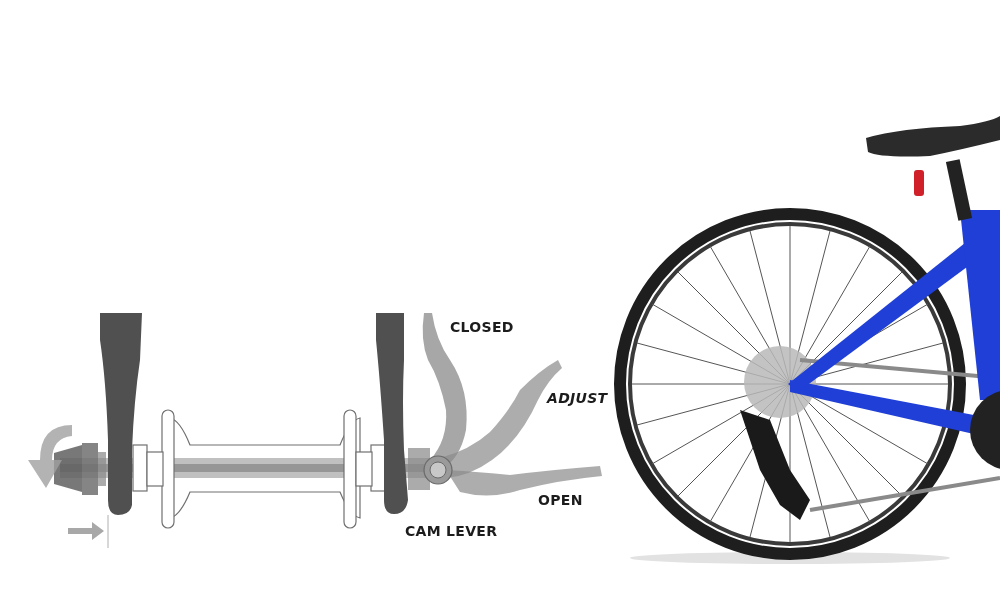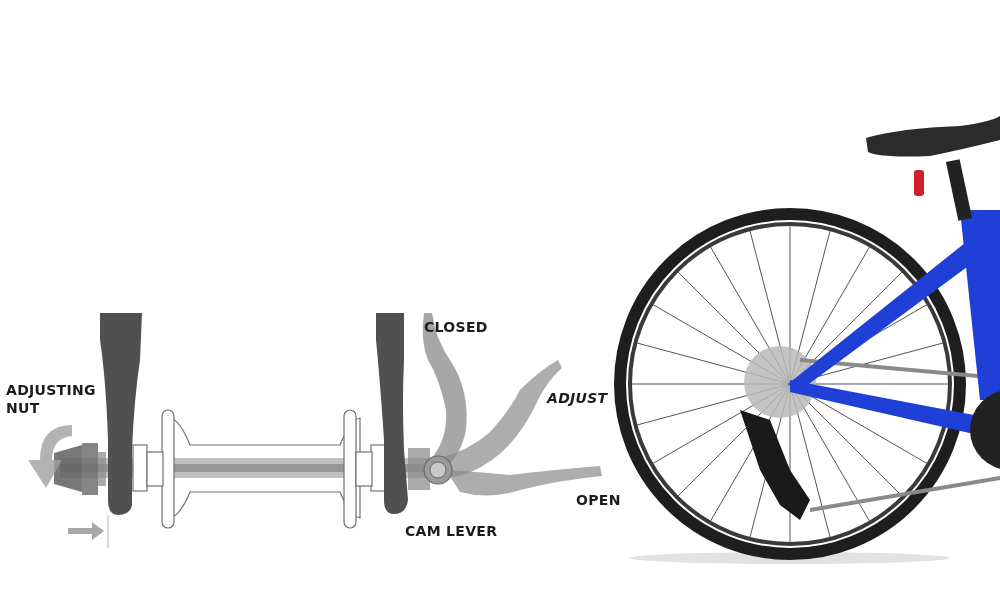--- a/index.html
+++ b/index.html
@@ -97,21 +97,17 @@
 
     <path d="M866 138 Q900 128 960 126 Q990 122 1000 116 L1000 140 Q960 150 930 156 Q880 158 868 152 Z" fill="#2b2b2b"></path>
 
     <rect x="914" y="170" width="10" height="26" rx="3" fill="#d0202a"></rect>
 
     <path d="M740 410 L770 420 L790 470 L810 500 L800 520 L780 505 L760 470 Z" fill="#1a1a1a"></path>
 
     <circle cx="1010" cy="430" r="40" fill="#222"></circle>
   </svg>
 
-  <div class="lbl" style="left:6px;top:381px;">
-    <div>ADJUSTING</div>
-    <div>NUT</div>
-  </div>
-  <div class="lbl" style="left:424px;top:318px;">CLOSED</div>
+  <div class="lbl" style="left:450px;top:318px;">CLOSED</div>
   <div class="lbl" style="left:547px;top:389px;font-style:italic;">ADJUST</div>
-  <div class="lbl" style="left:576px;top:491px;">OPEN</div>
+  <div class="lbl" style="left:538px;top:491px;">OPEN</div>
   <div class="lbl" style="left:405px;top:522px;">CAM LEVER</div>
 </div>
 
 </body></html>

